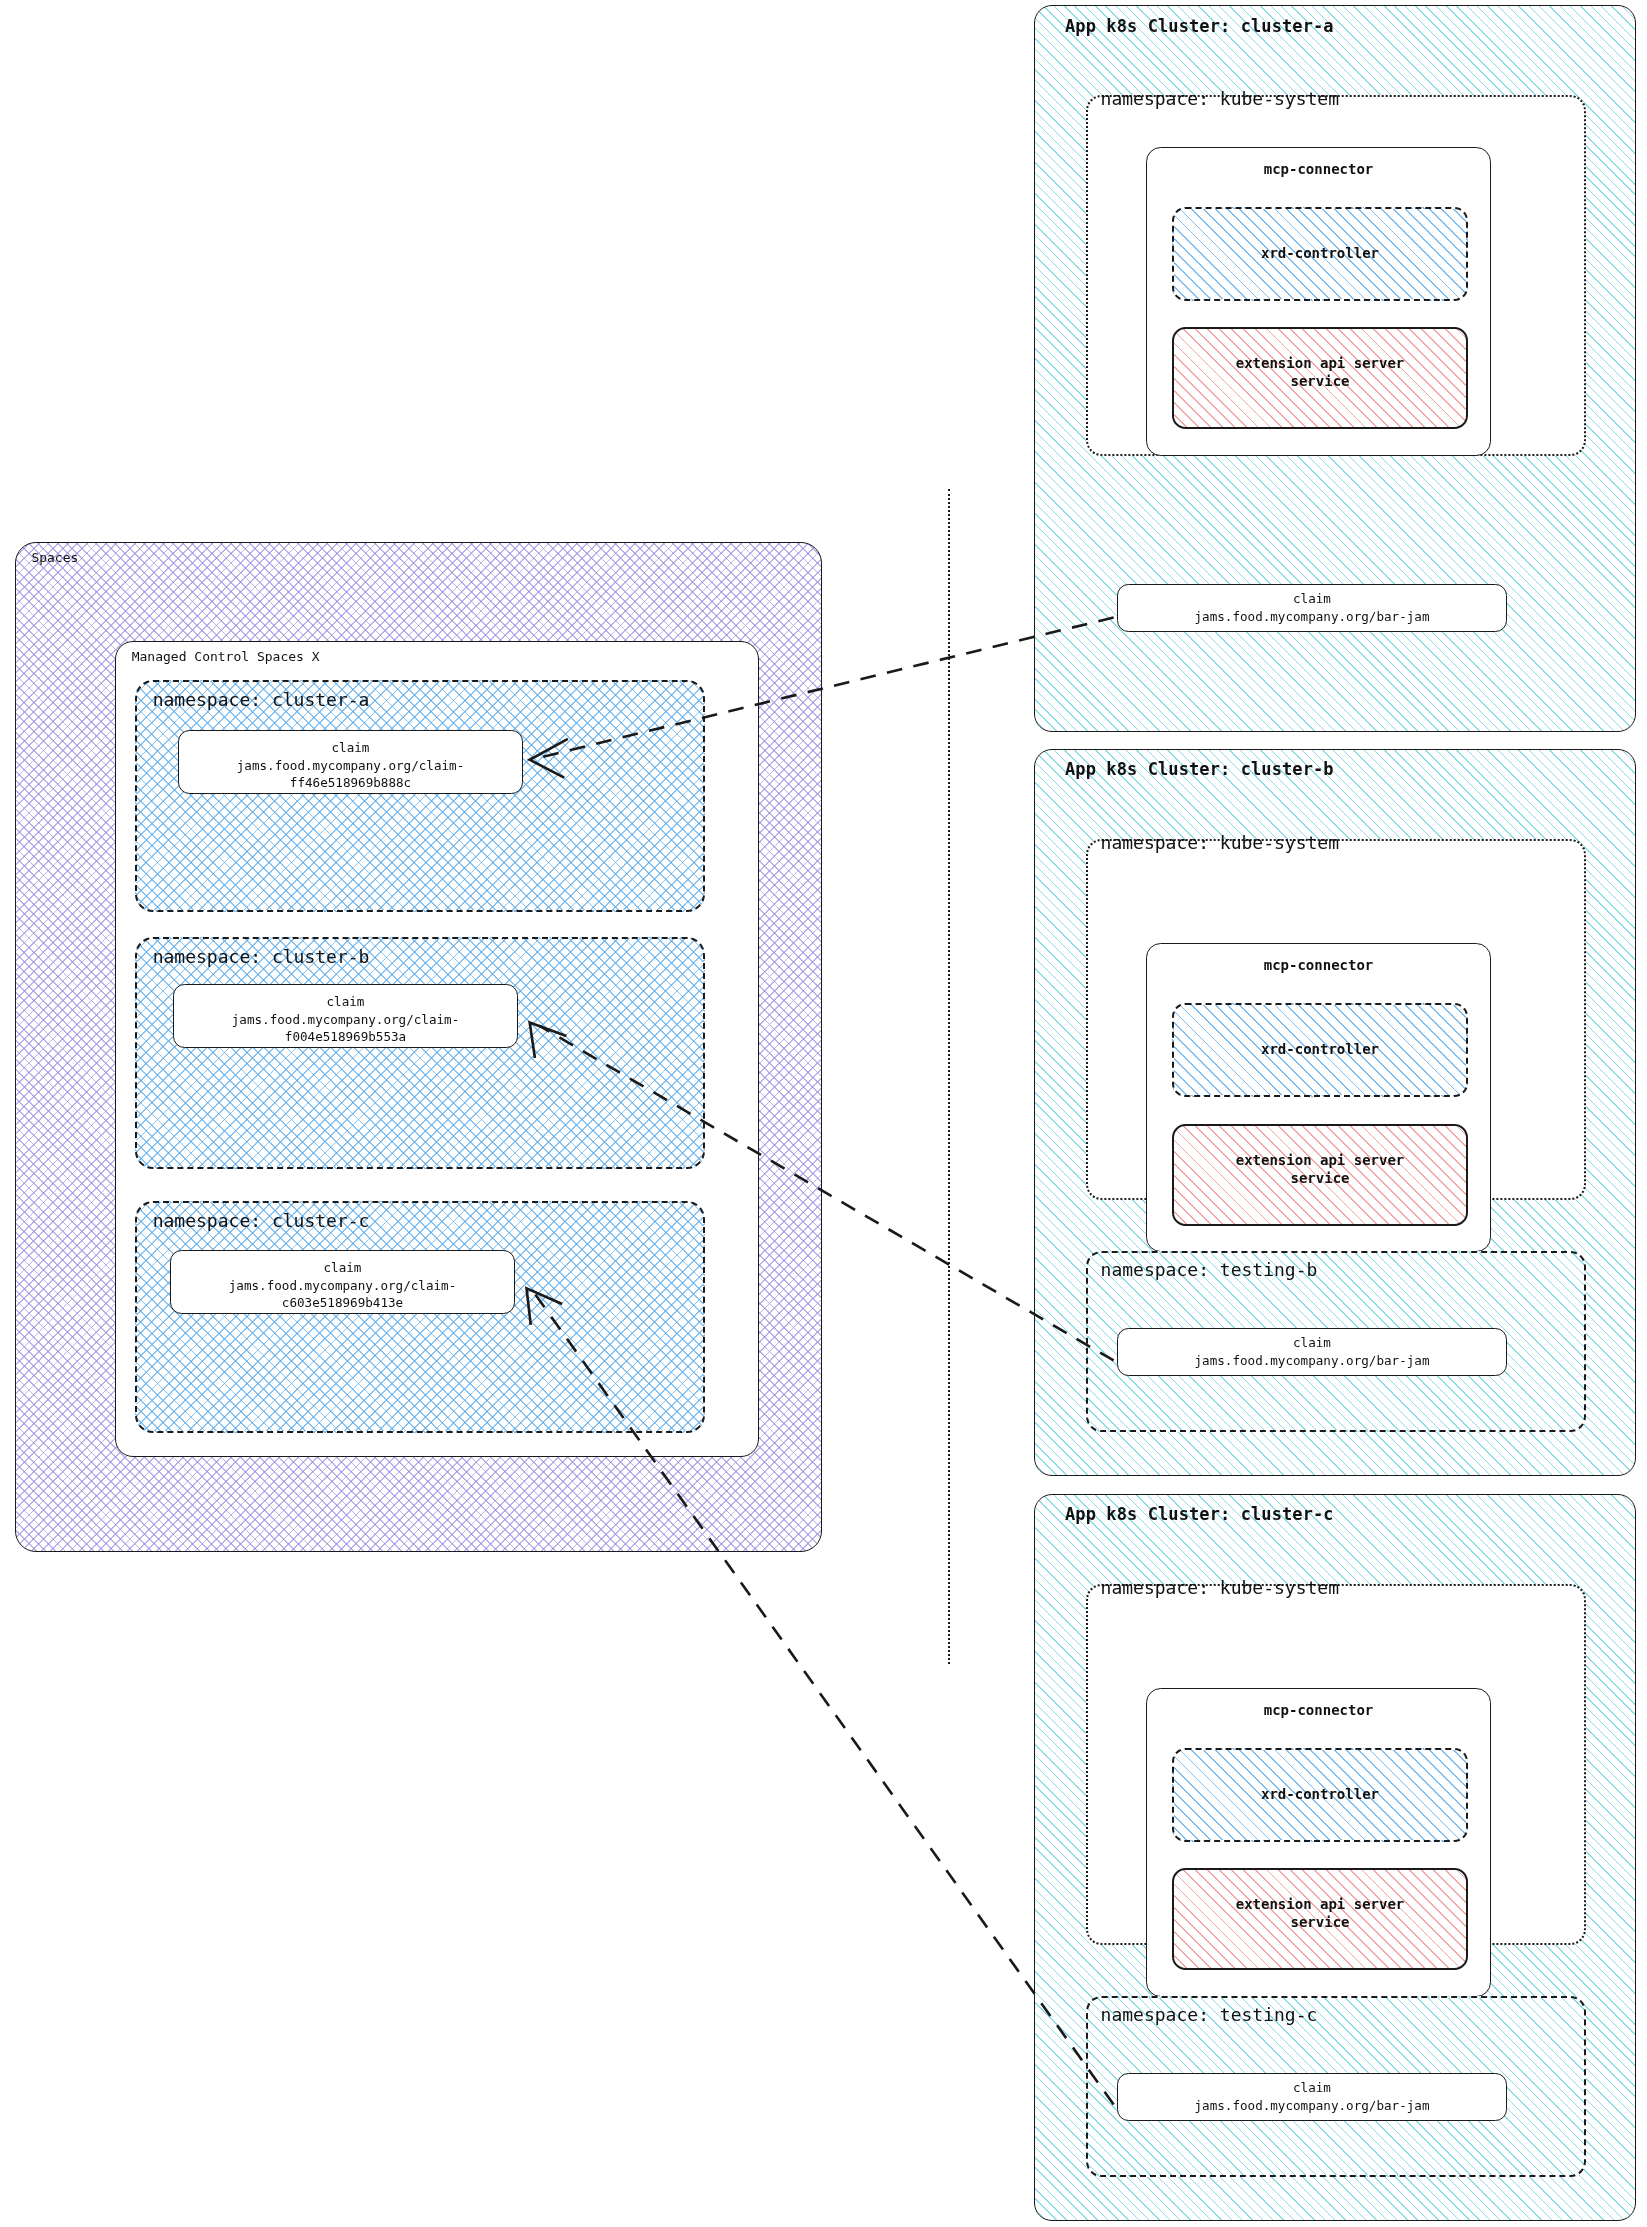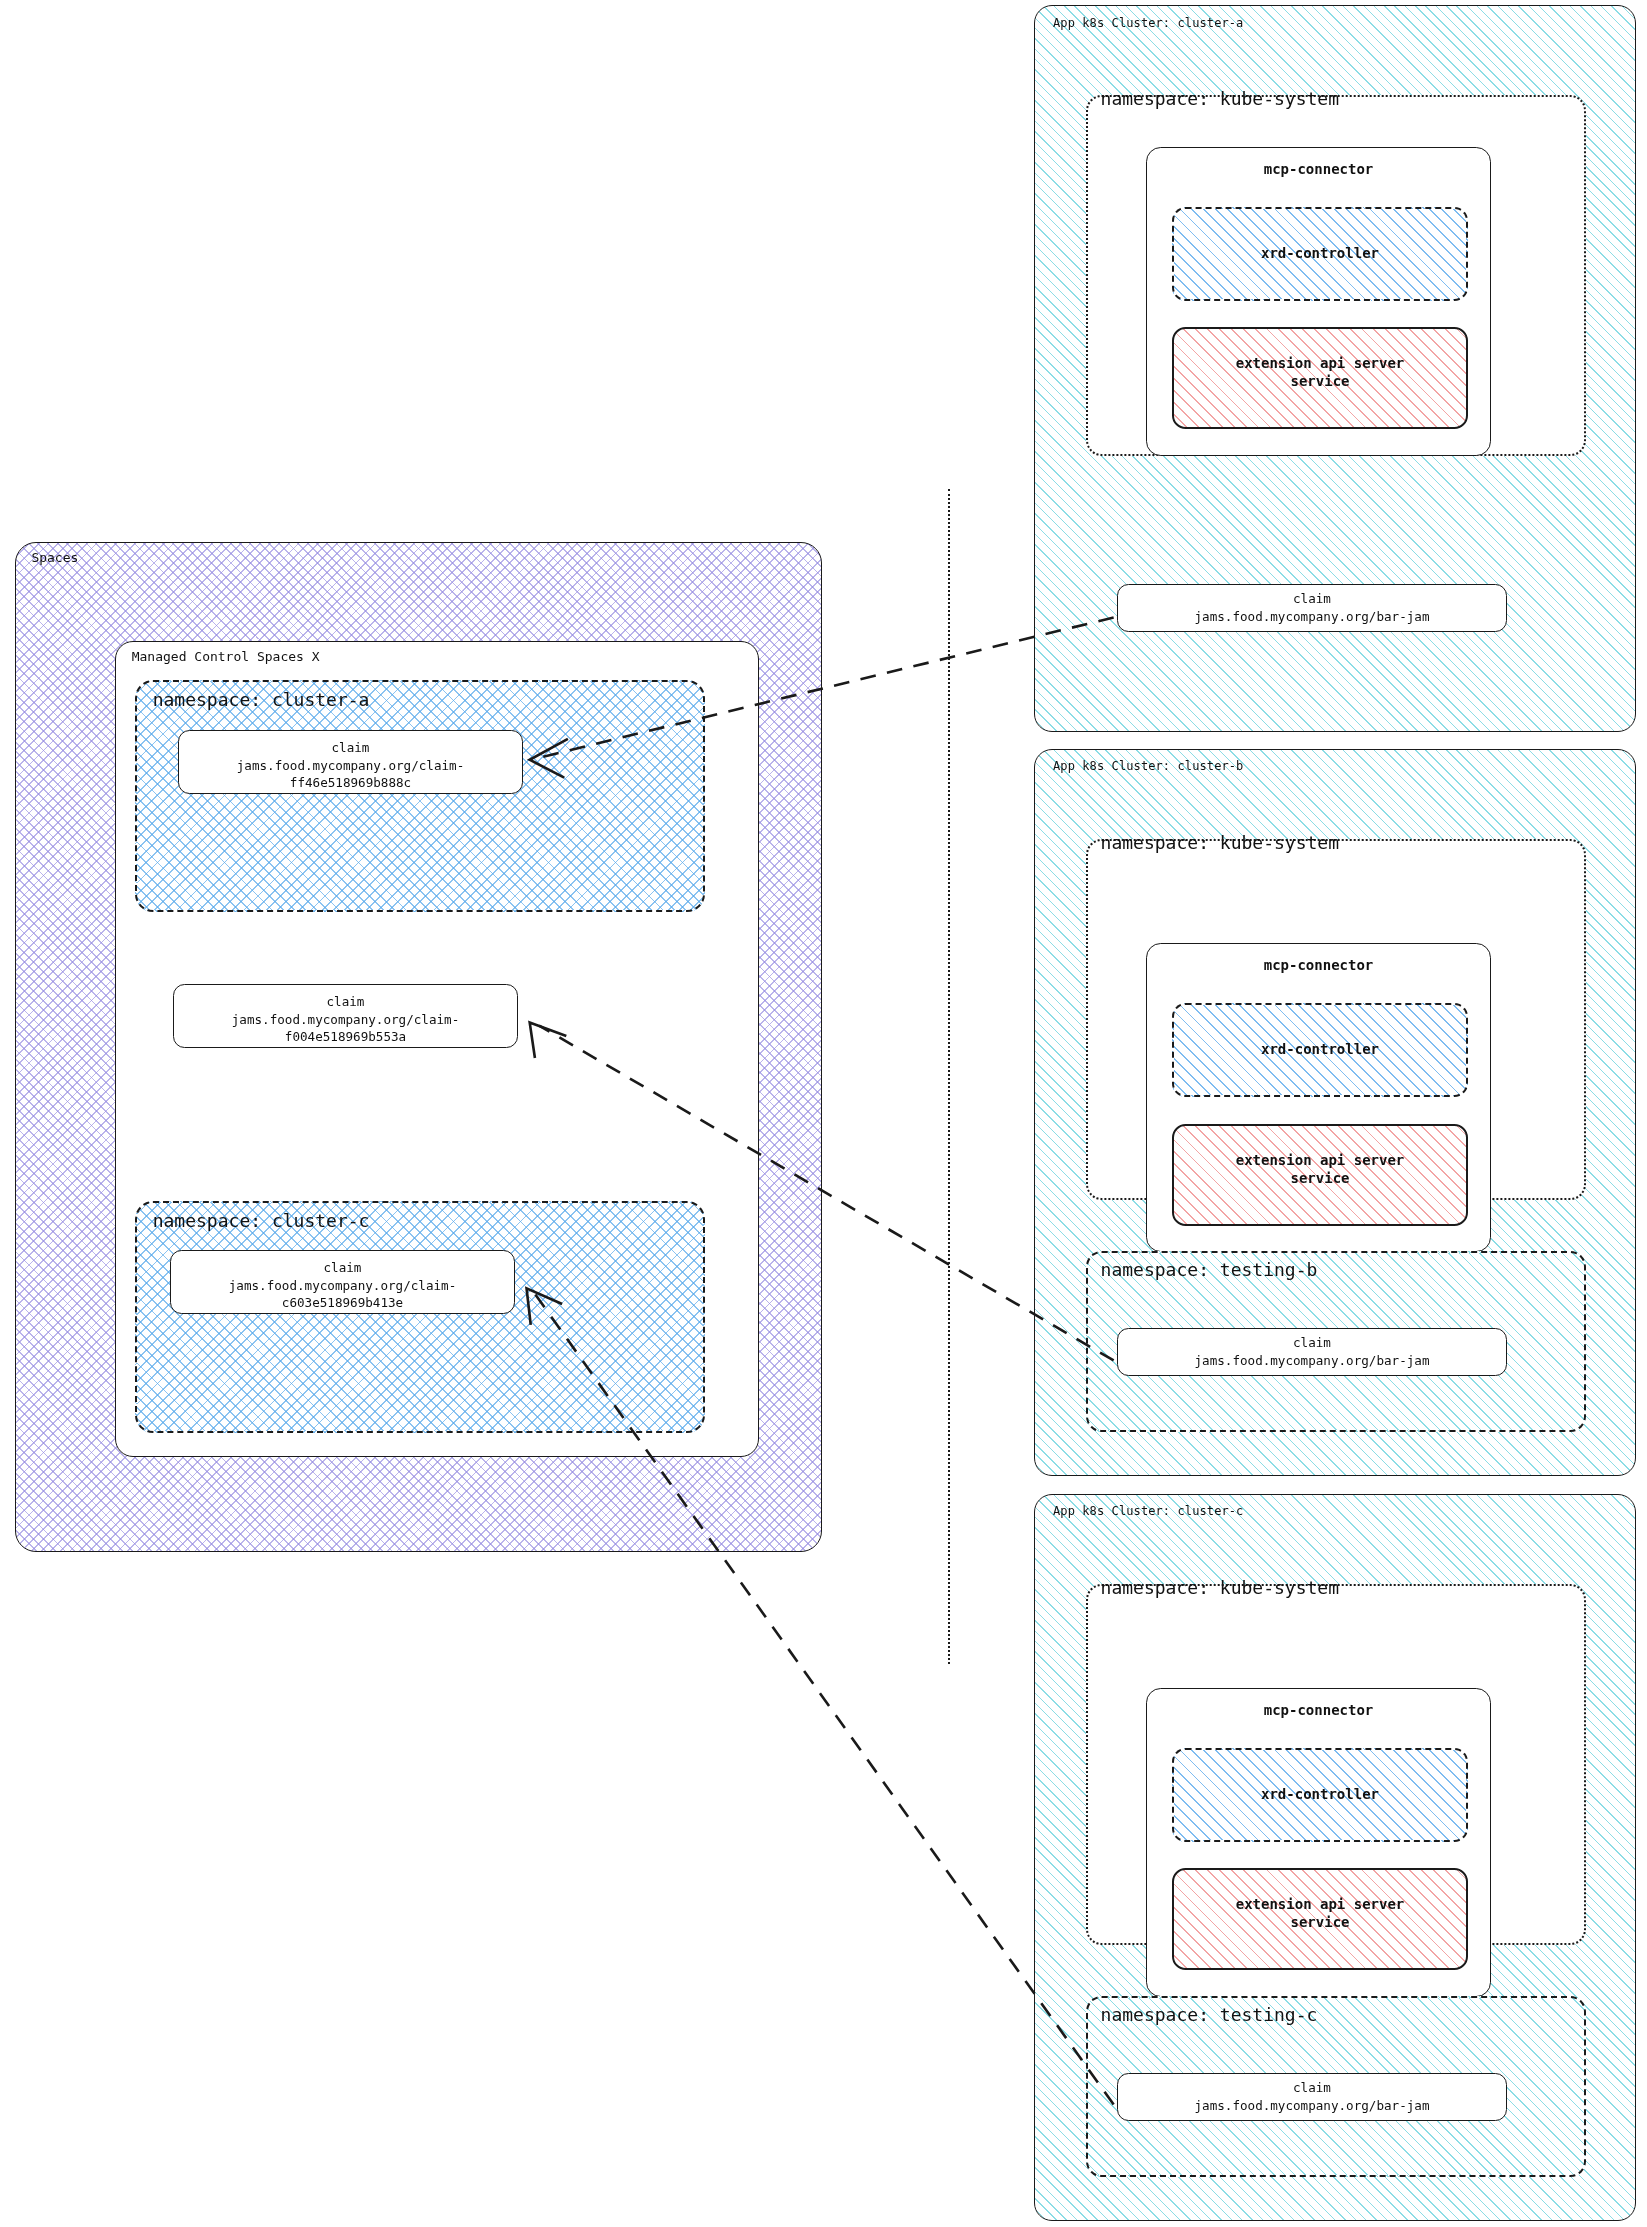--- a/index.html
+++ b/index.html
@@ -70,21 +70,21 @@
   }
   .plain-white { background: #ffffff; }
 
   
   .b-solid   { border: 1.6px solid #1a1a1a; }
   .b-solid-h { border: 2.6px solid #1a1a1a; }
   .b-dashed  { border: 2.1px dashed #1a1a1a; }
   .b-dotted  { border: 2.1px dotted #1a1a1a; }
 
   
-  .fs-title   { font-size: 12px; font-weight: 400; letter-spacing: 0.1px; }
+  .fs-title   { font-size: 17px; font-weight: 700; letter-spacing: 0.1px; margin-left: 12px; }
   .fs-ns      { font-size: 18px; font-weight: 400; }
   .fs-comp    { font-size: 14px; font-weight: 700; }
   .fs-claim   { font-size: 12.6px; font-weight: 400; }
   .fs-small   { font-size: 13px; font-weight: 400; }
 
   
   #divider {
     position: absolute;
     border-left: 2.6px dotted #1a1a1a;
   }
@@ -111,20 +111,23 @@
 
   <div class="box hatch-blue-cross b-dashed" style="left:135px; top:680px; width:570px; height:232px;padding-left:40px;">
     <div class="lbl-tl fs-ns">namespace: cluster-a</div>
   </div>
   <div class="box plain-white b-solid" style="left:178px; top:730px; width:345px; height:64px; border-radius:11.5px;">
     <div class="center-text fs-claim" style="top:9.4px;">claim</div>
     <div class="center-text fs-claim" style="top:27px;">jams.food.mycompany.org/claim-
 ff46e518969b888c</div>
   </div>
 
+  <div class="box hatch-blue-cross b-dashed" style="left:135px; top:937px; width:570px; height:232px;">
+    <div class="lbl-tl fs-ns">namespace: cluster-b</div>
+  </div>
   <div class="box plain-white b-solid" style="left:173px; top:984px; width:345px; height:64px; border-radius:11.5px;">
     <div class="center-text fs-claim" style="top:9.4px;">claim</div>
     <div class="center-text fs-claim" style="top:27px;">jams.food.mycompany.org/claim-
 f004e518969b553a</div>
   </div>
 
   <div class="box hatch-blue-cross b-dashed" style="left:135px; top:1201px; width:570px; height:232px;">
     <div class="lbl-tl fs-ns">namespace: cluster-c</div>
   </div>
   <div class="box plain-white b-solid" style="left:170px; top:1250px; width:345px; height:64px; border-radius:11.5px;">

